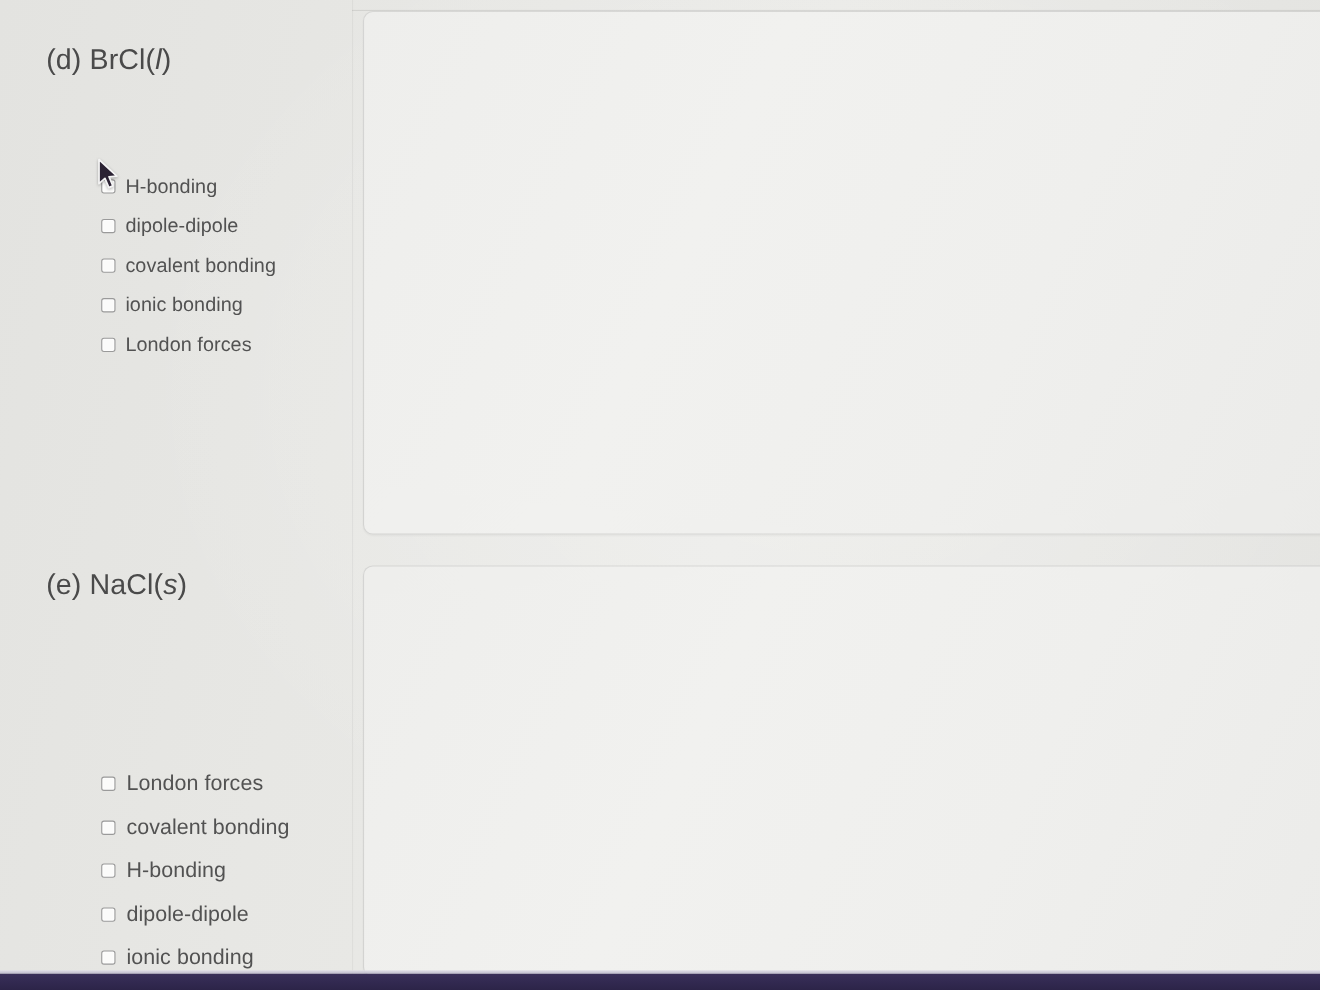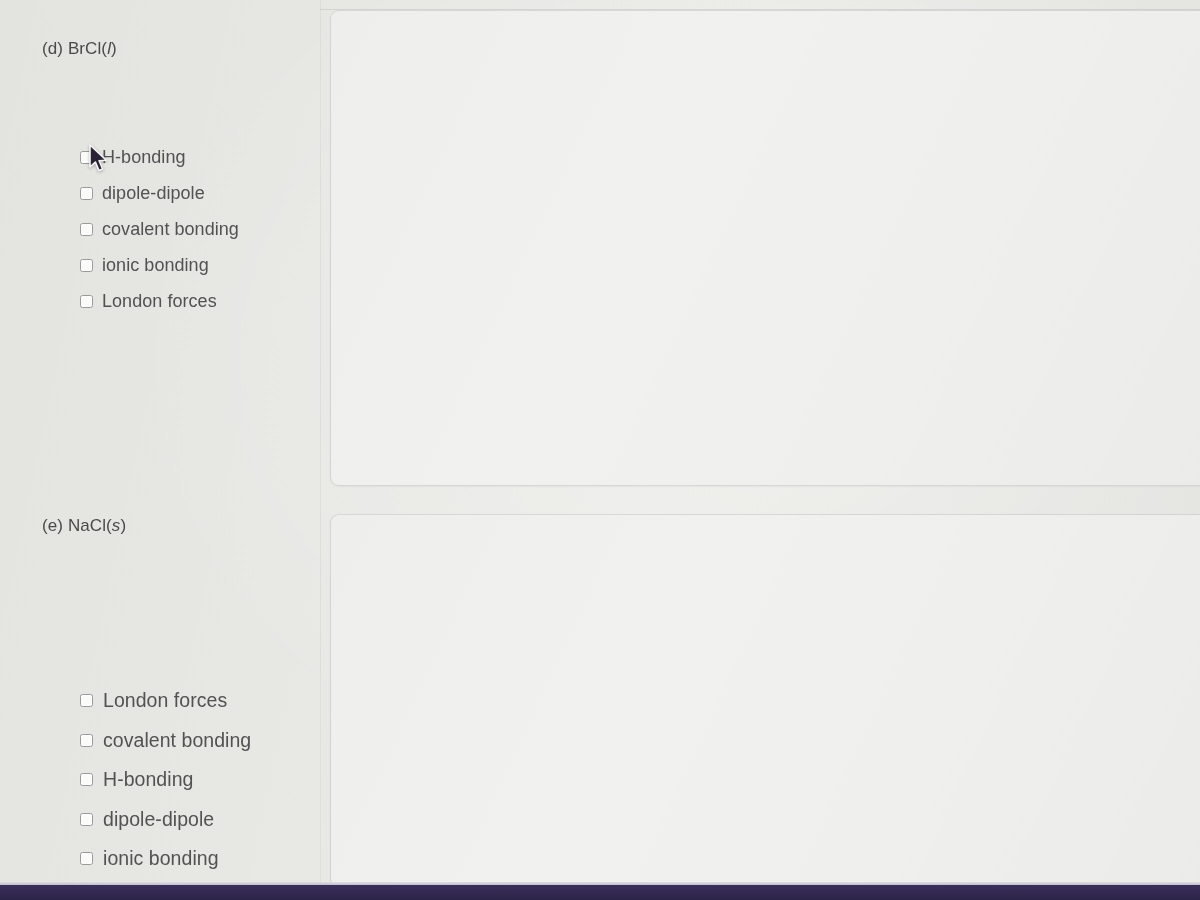--- a/index.html
+++ b/index.html
@@ -55,36 +55,36 @@
     border: 1px solid rgba(0,0,0,0.10);
     border-radius: 9px;
     box-shadow: 0 1px 2px rgba(0,0,0,0.045);
   }
   .card-d { top: 10px;  height: 474px; }
   .card-e { top: 514px; height: 372px; }
 
   .q-title {
     position: absolute;
     left: 42px;
-    font-size: 17px;
+    font-size: 26px;
     color: #4a4a4a;
     letter-spacing: 0.1px;
     white-space: nowrap;
   }
 
   .q-title em {
     font-style: italic;
   }
 
   
   .options {
     position: absolute;
     left: 80px;
     list-style: none;
-    margin: 0;
+    margin: 12px;
     padding: 0;
   }
   .options-d { top: 139px; }
   .options-e { top: 681px; }
 
   .option {
     display: flex;
     align-items: center;
     white-space: nowrap;
   }

